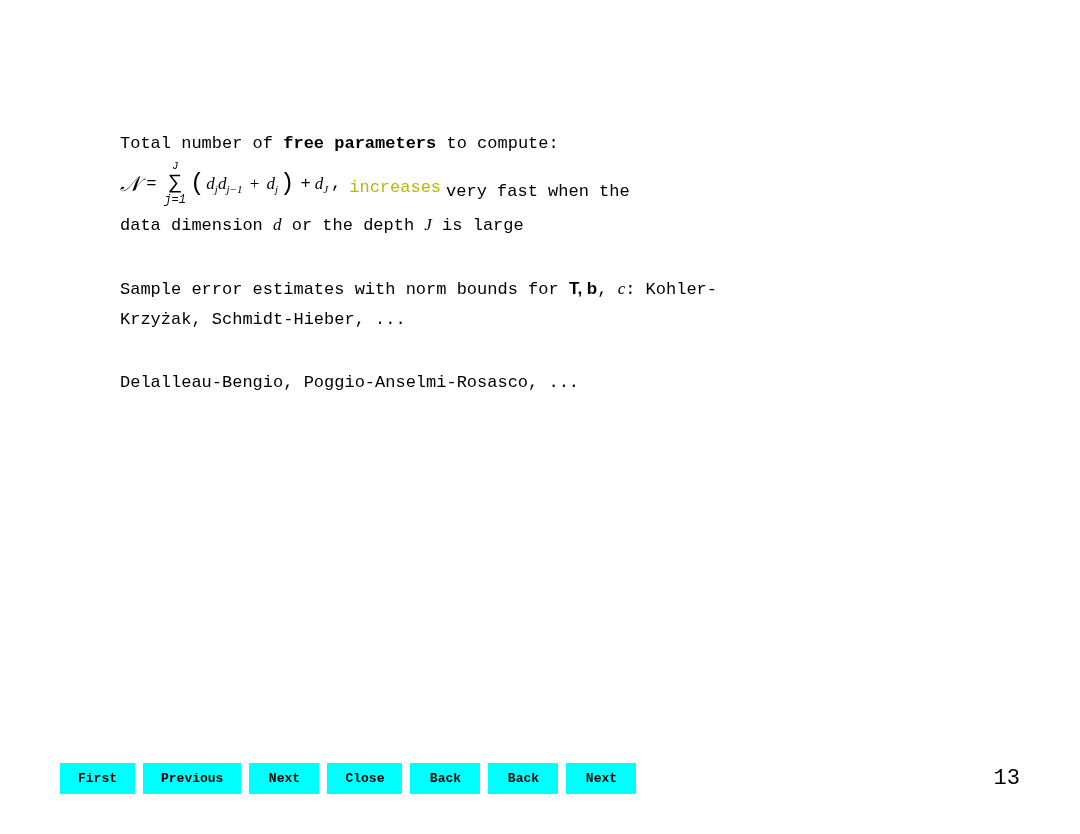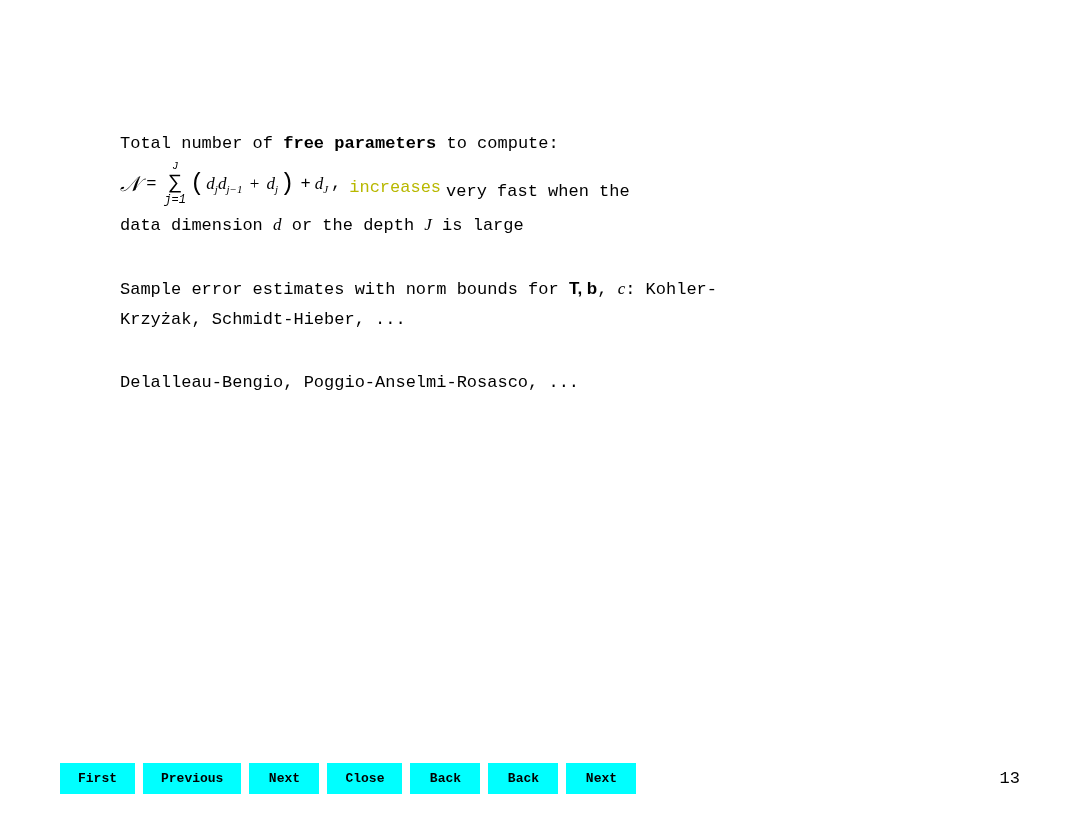--- a/index.html
+++ b/index.html
@@ -66,21 +66,21 @@
       font-weight: bold;
       font-family: 'Courier New', Courier, monospace;
       color: #000000;
       cursor: pointer;
       min-width: 70px;
       text-align: center;
     }
 
     .page-number {
       margin-left: auto;
-      font-size: 17px;
+      font-size: 22px;
       font-family: 'Courier New', Courier, monospace;
       color: #000000;
     }
 
     .math-row {
       display: flex;
       align-items: center;
       flex-wrap: wrap;
       margin-bottom: 2px;
       line-height: 2;

